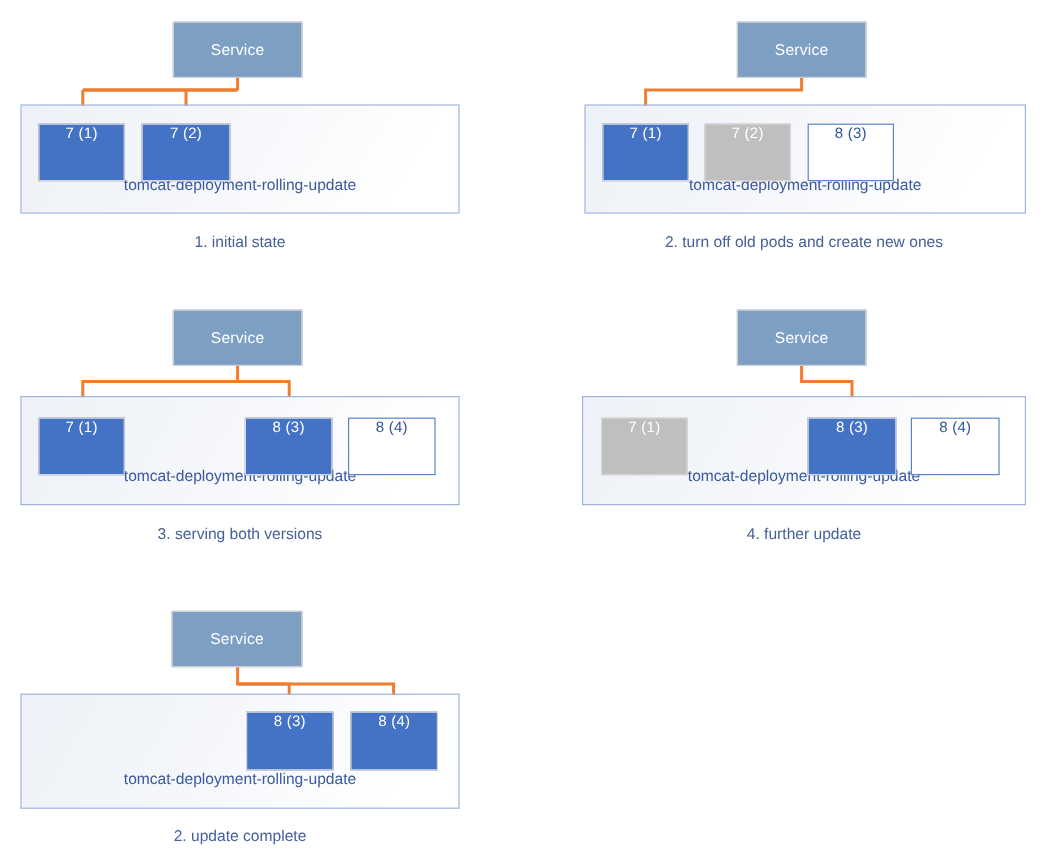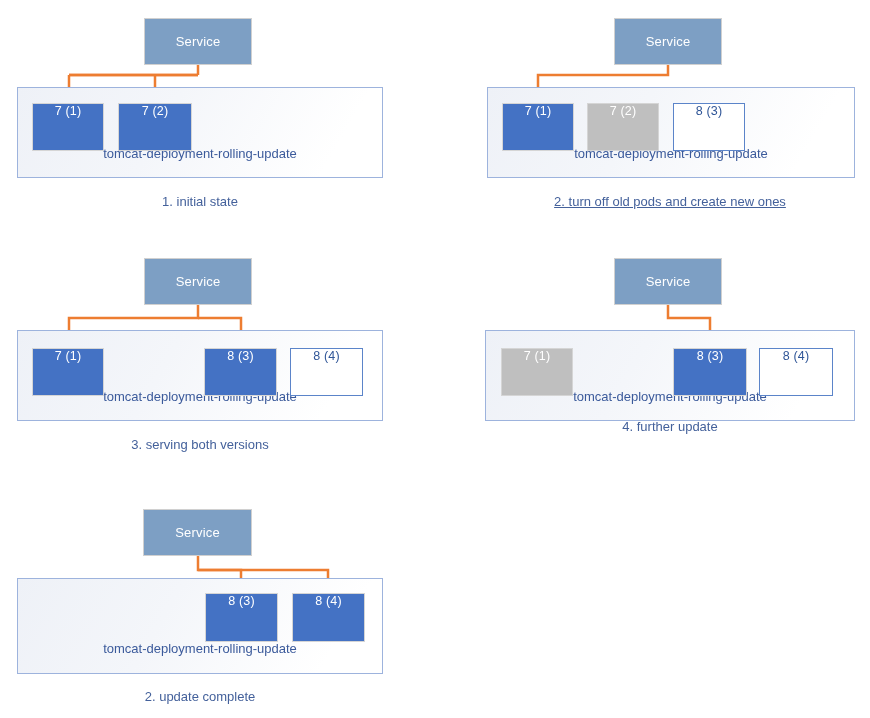--- a/index.html
+++ b/index.html
@@ -147,21 +147,21 @@
     <div class="pod running" style="left:502px; top:103px; width:72px; height:48px;">
       <span>7 (1)</span>
     </div>
     <div class="pod terminating" style="left:587px; top:103px; width:72px; height:48px;">
       <span>7 (2)</span>
     </div>
     <div class="pod pending" style="left:673px; top:103px; width:72px; height:48px;">
       <span>8 (3)</span>
     </div>
 
-    <div class="caption" style="left:470px; top:194px; width:400px;text-decoration:underline;">2. turn off old pods and create new ones</div>
+    <div class="caption" style="left:470px; top:194px; width:400px;">2. turn off old pods and create new ones</div>
   </div>
 
   <div class="panel">
     <svg class="connector">
       <g stroke="#ED7D31" stroke-width="2.5" fill="none">
         <path d="M198,305 L198,318 L69,318 L69,340"></path>
         <path d="M198,318 L241,318 L241,340"></path>
       </g>
       <polygon points="62.5,338 75.5,338 69,350" fill="#ED7D31"></polygon>
       <polygon points="234.5,338 247.5,338 241,350" fill="#ED7D31"></polygon>
@@ -207,21 +207,21 @@
     <div class="pod terminating" style="left:501px; top:348px; width:72px; height:48px;">
       <span>7 (1)</span>
     </div>
     <div class="pod running" style="left:673px; top:348px; width:74px; height:48px;">
       <span>8 (3)</span>
     </div>
     <div class="pod pending" style="left:759px; top:348px; width:74px; height:48px;">
       <span>8 (4)</span>
     </div>
 
-    <div class="caption" style="left:470px; top:419px; width:400px;">4. further update</div>
+    <div class="caption" style="left:470px; top:437px; width:400px;">4. further update</div>
   </div>
 
   <div class="panel">
     <svg class="connector">
       <g stroke="#ED7D31" stroke-width="2.5" fill="none">
         <path d="M198,556 L198,570 L241,570 L241,585"></path>
         <path d="M198,570 L328,570 L328,585"></path>
       </g>
       <polygon points="234.5,583 247.5,583 241,595" fill="#ED7D31"></polygon>
       <polygon points="321.5,583 334.5,583 328,595" fill="#ED7D31"></polygon>

